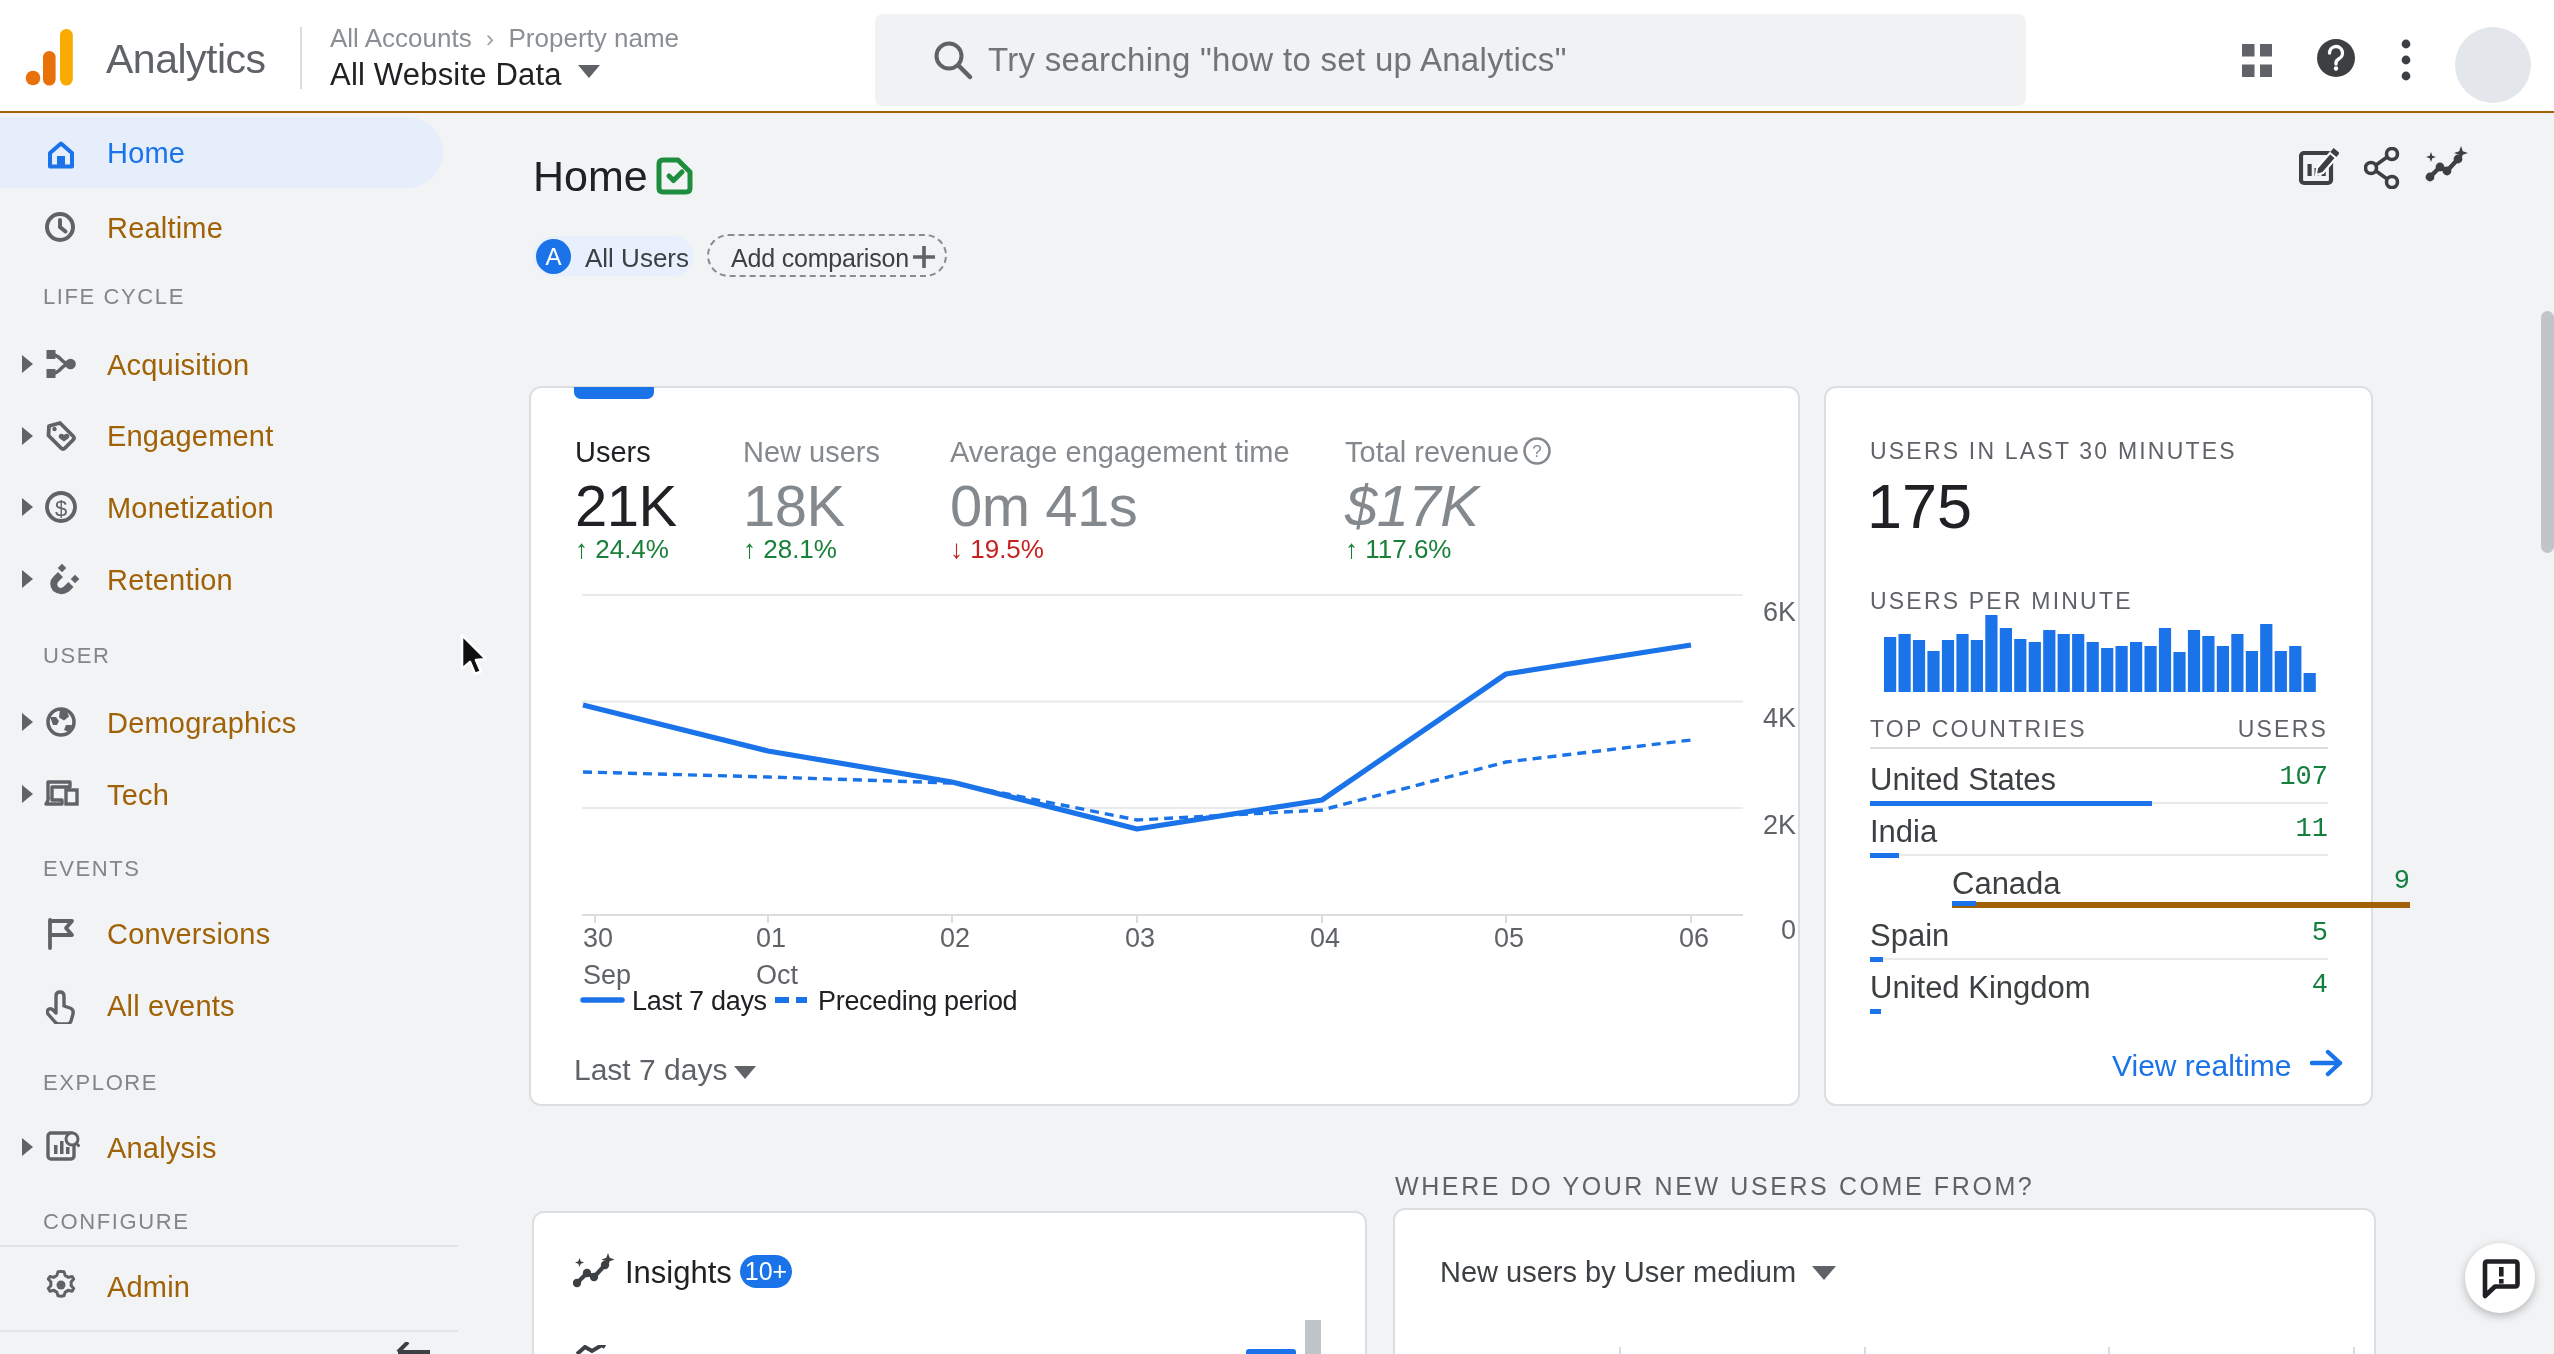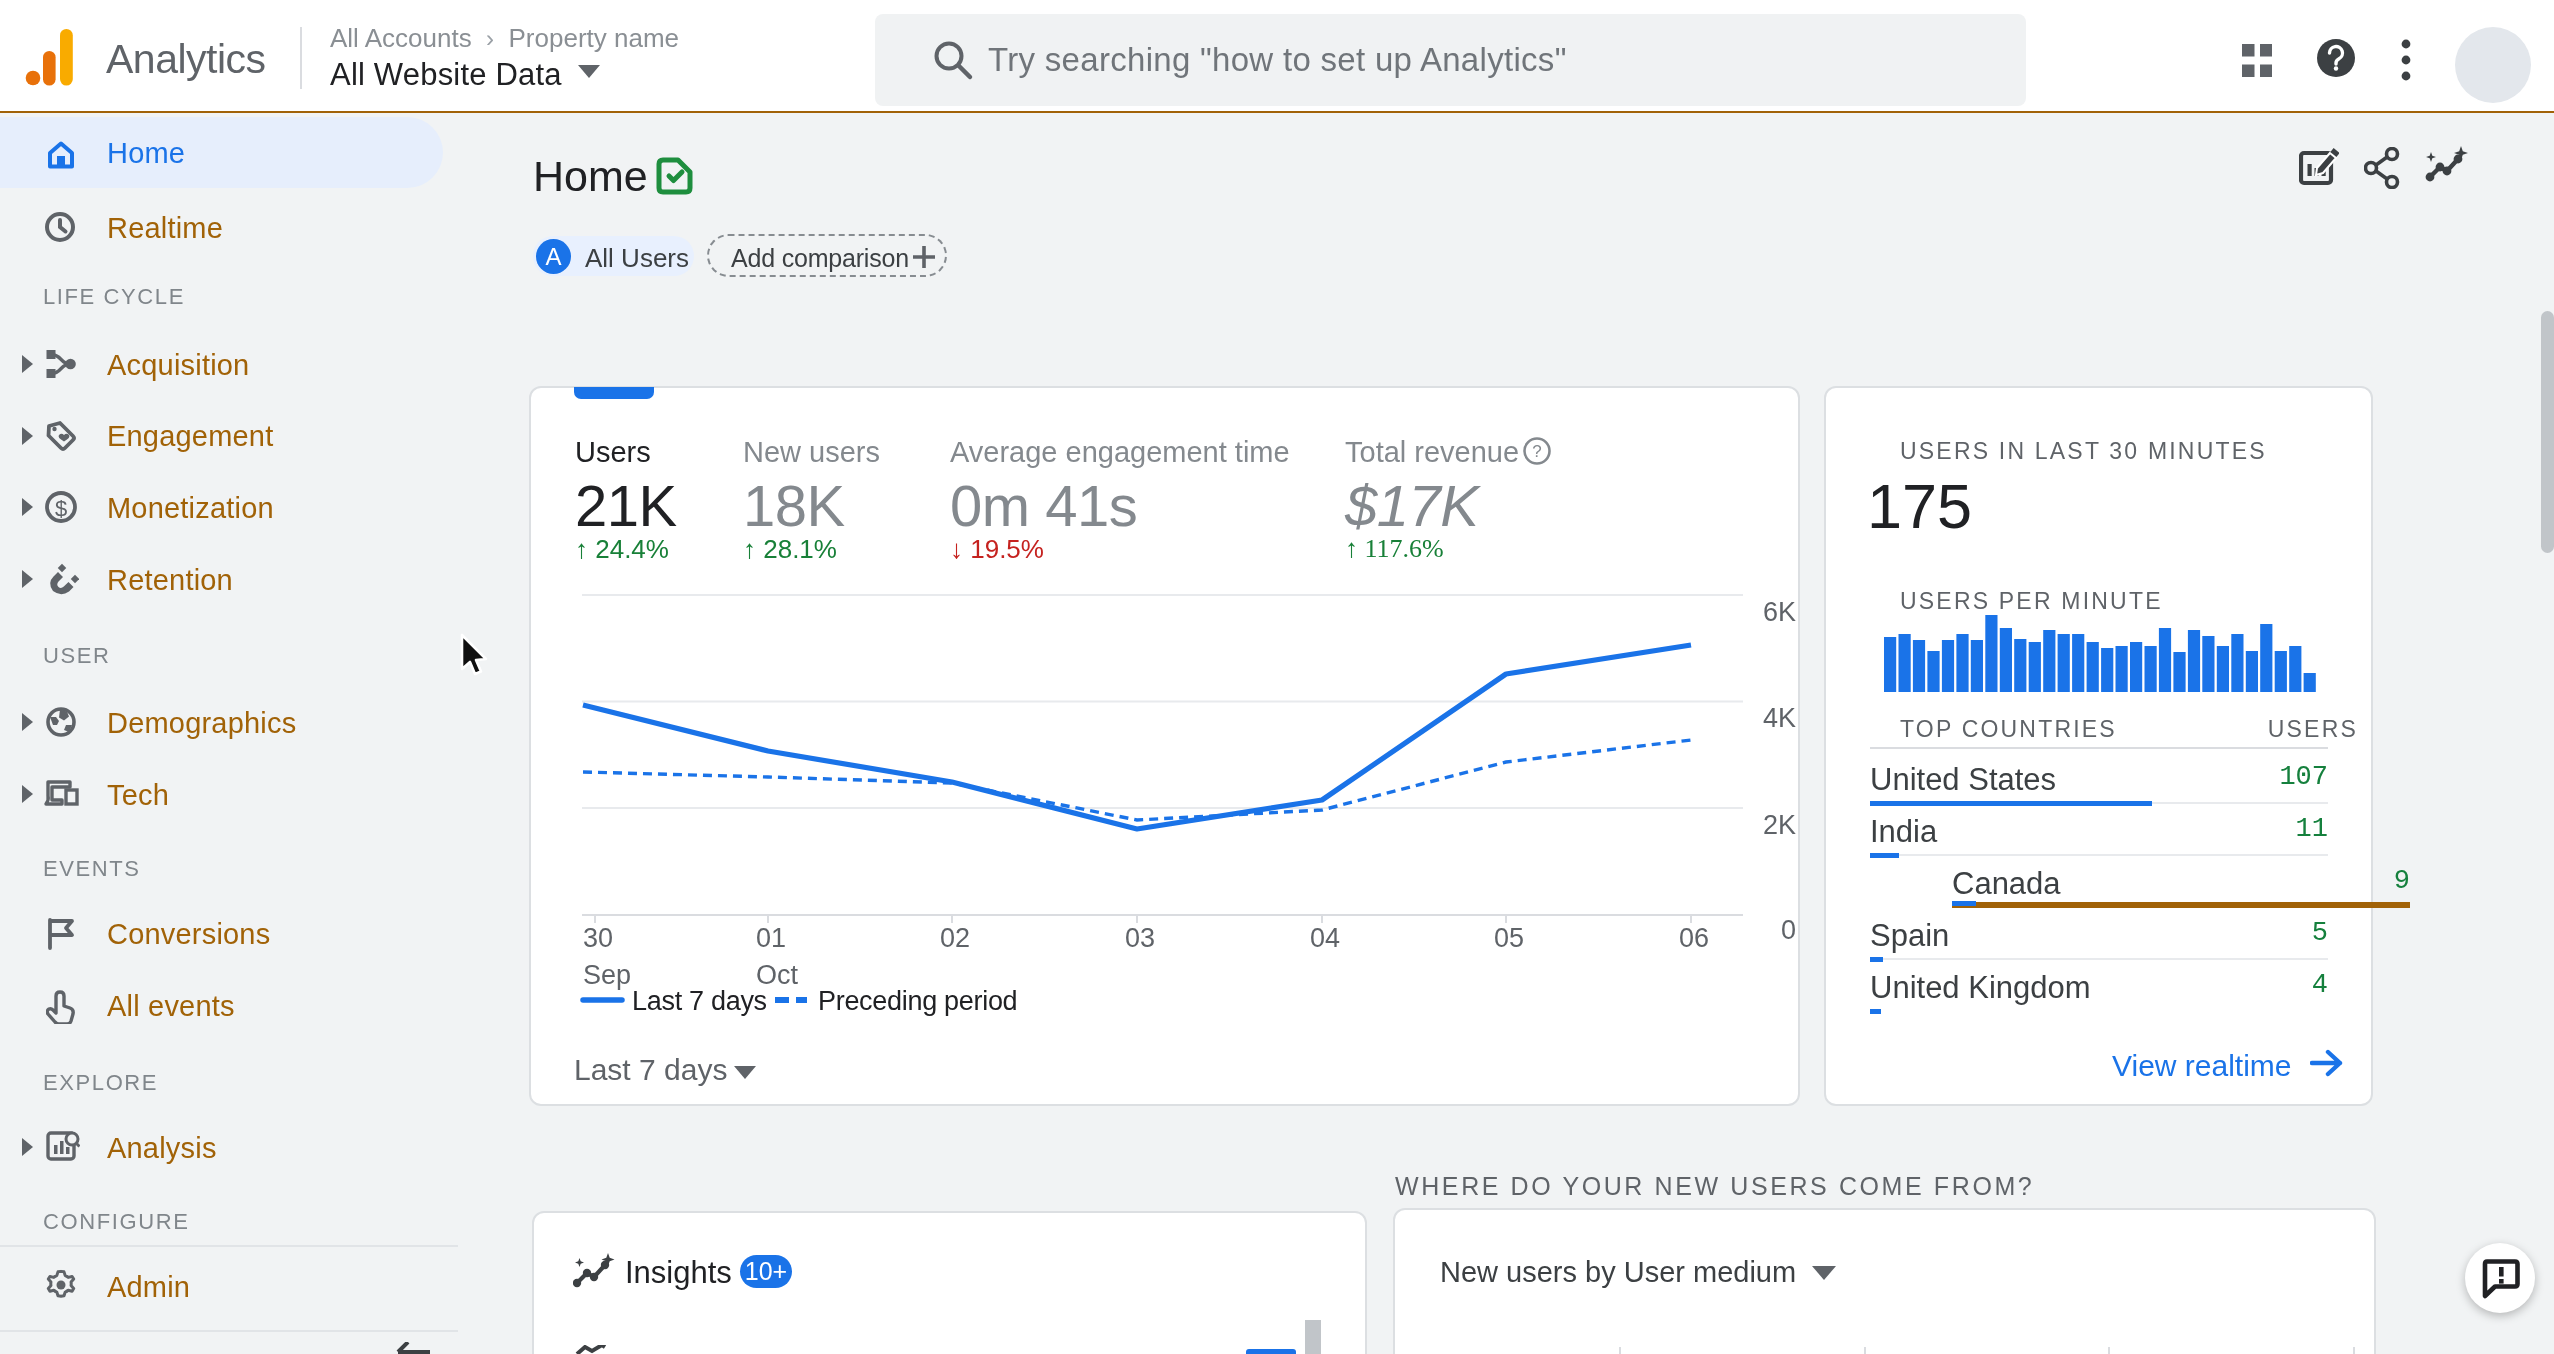--- a/index.html
+++ b/index.html
@@ -28,21 +28,21 @@
   border-bottom:9px solid transparent; border-left:11px solid #5f6368; }
 .sdiv { position:absolute; left:0; width:458px; height:2px; background:#e1e4e7; }
 
 .card { position:absolute; background:#fff; border:2px solid #dcdfe2; border-radius:12px; }
 
 .mlab { position:absolute; top:50px; font-size:29px; color:#84898e; }
 .mval { position:absolute; top:86px; font-size:58px; color:#84898e; letter-spacing:-0.5px;}
 .mpct { position:absolute; top:148px; font-size:26px; font-weight:500; }
 .up { color:#188038; } .down { color:#c5221f; }
 
-.rtlab { position:absolute; left:45px; font-size:23px; color:#5f6368; letter-spacing:2.2px;margin-left:30px; }
+.rtlab { position:absolute; left:45px; font-size:23px; color:#5f6368; letter-spacing:2.2px; }
 .crow { position:absolute; left:45px; width:458px; height:52px; }
 .cname { position:absolute; left:0; top:10px; font-size:31px; color:#3c4043; }
 .cval { position:absolute; right:0; top:10px; font-size:27px; color:#15803d;font-family:Liberation Mono, monospace; }
 
 #wheretitle { position:absolute; left:1395px; top:1172px; font-size:25px; color:#5f6368; font-weight:500; letter-spacing:2.6px; }
 #fab { position:absolute; left:2465px; top:1243px; width:70px; height:70px; border-radius:50%; background:#fff;
   box-shadow:0 3px 10px rgba(0,0,0,0.25); }
 #pgscroll { position:absolute; left:2541px; top:311px; width:13px; height:242px; background:#c1c5c9; border-radius:7px; }
 </style>
 </head>
@@ -230,21 +230,21 @@
 <div class="mval" style="left:575px;top:472px;color:#202124;">21K</div>
 <div class="mpct up" style="left:575px;top:534px;">↑ 24.4%</div>
 <div class="mlab" style="left:743px;top:436px;">New users</div>
 <div class="mval" style="left:743px;top:472px;">18K</div>
 <div class="mpct up" style="left:743px;top:534px;">↑ 28.1%</div>
 <div class="mlab" style="left:950px;top:436px;">Average engagement time</div>
 <div class="mval" style="left:950px;top:472px;">0m 41s</div>
 <div class="mpct down" style="left:950px;top:534px;text-align:center;">↓ 19.5%</div>
 <div class="mlab" style="left:1345px;top:436px;">Total revenue</div>
 <div class="mval" style="left:1345px;top:472px;font-style:italic;">$17K</div>
-<div class="mpct up" style="left:1345px;top:534px;font-family:Liberation Serif, serif;">↑ 117.6%</div>
+<div class="mpct up" style="left:1345px;top:534px;">↑ 117.6%</div>
 <svg class="abs" style="left:1523px;top:437px" width="28" height="28" viewBox="0 0 28 28">
   <circle cx="14" cy="14" r="12.5" fill="none" stroke="#84898e" stroke-width="2.6"></circle>
   <text x="14" y="20" font-size="17" fill="#84898e" text-anchor="middle" font-family="Liberation Sans, sans-serif">?</text>
 </svg>
 
 <svg class="abs" style="left:529px;top:386px" width="1271" height="720" viewBox="529 386 1271 720">
   <g stroke="#e8eaed" stroke-width="2">
     <line x1="582" y1="595" x2="1743" y2="595"></line>
     <line x1="582" y1="701.5" x2="1743" y2="701.5"></line>
     <line x1="582" y1="808" x2="1743" y2="808"></line>

